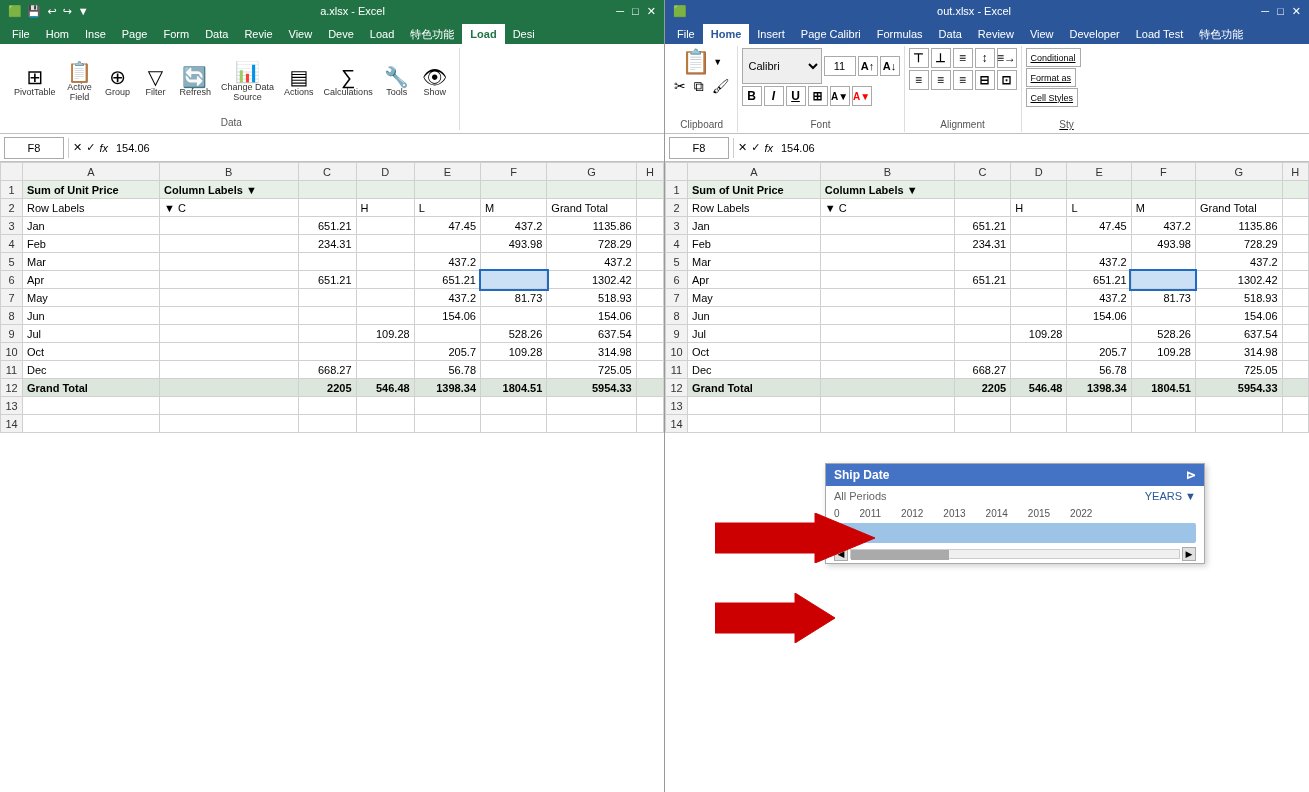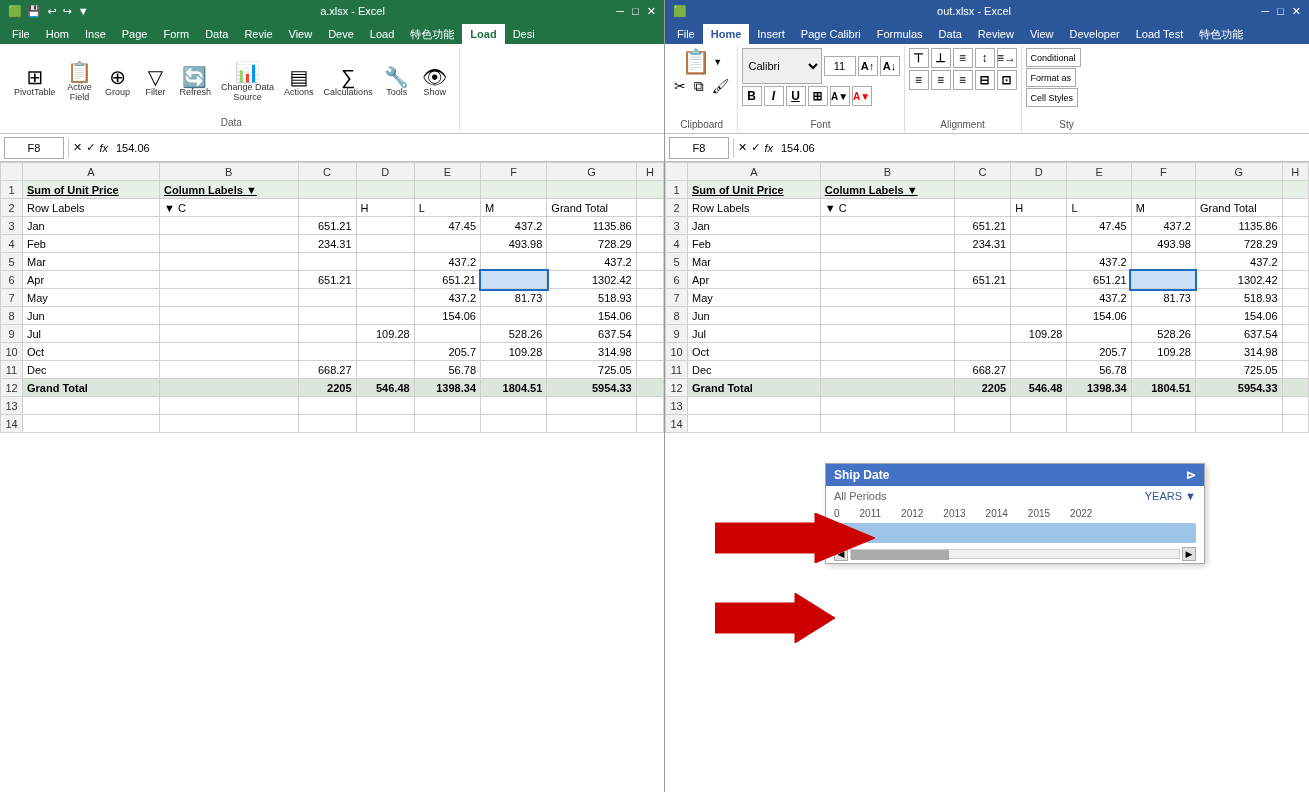--- a/index.html
+++ b/index.html
@@ -29,21 +29,21 @@
     
     .formula-bar { height: 28px; background: #fff; border-bottom: 1px solid #c0c0c0; display: flex; align-items: center; padding: 0 4px; gap: 4px; }
     .cell-ref-box { width: 60px; height: 22px; border: 1px solid #aaa; padding: 0 4px; font-size: 11px; text-align: center; }
     .formula-bar-sep { width: 1px; height: 20px; background: #ccc; }
     .formula-input { flex: 1; height: 22px; border: none; padding: 0 4px; font-size: 11px; outline: none; }
     table.sheet { border-collapse: collapse; width: 100%; }
     table.sheet th, table.sheet td { border: 1px solid #d0d0d0; padding: 1px 4px; font-size: 11px; white-space: nowrap; height: 18px; }
     table.sheet th { background: #f2f2f2; text-align: center; font-weight: normal; color: #333; min-width: 20px; }
     table.sheet td { background: #fff; }
     table.sheet tr:nth-child(1) td { background: #e6f0e6; font-weight: bold; }
-    table.sheet .header-row td { background: #dce6dc; font-weight: bold; text-decoration: underline; }
+    table.sheet .header-row td { background: #dce6dc; font-weight: bold; }
     table.sheet .grand-total td { background: #dce6dc; font-weight: bold; }
     .row-num { background: #f2f2f2 !important; text-align: center; color: #555; width: 22px; font-size: 10px; }
     .col-header { background: #f2f2f2 !important; text-align: center; font-weight: normal; }
 
     
     .right-ribbon-tabs { height: 22px; background: #2b579a; display: flex; align-items: flex-end; padding-left: 4px; }
     .right-ribbon-tab { padding: 2px 8px; font-size: 11px; color: #fff; cursor: pointer; height: 20px; display: flex; align-items: center; }
     .right-ribbon-tab.active { background: #fff; color: #2b579a; font-weight: bold; }
 
     .right-ribbon-body { height: 90px; background: #fff; border-bottom: 1px solid #c0c0c0; display: flex; align-items: flex-start; padding: 2px; gap: 0; overflow: hidden; }
@@ -447,21 +447,21 @@
           <button class="small-btn">≡</button>
           <button class="small-btn">≡</button>
           <button class="small-btn">⊟</button>
           <button class="small-btn">⊡</button>
         </div>
       </div>
       <div class="right-ribbon-group-label">Alignment</div>
     </div>
 
 
-    <div class="right-ribbon-group" style="min-width:90px;border-right:none;">
+    <div class="right-ribbon-group" style="min-width:90px;border-right:none;text-decoration:underline;">
       <div class="right-ribbon-group-items" style="flex-direction:column;gap:1px;align-items:flex-start;">
         <button class="cond-btn">Conditional</button>
         <button class="cond-btn">Format as</button>
         <button class="cond-btn">Cell Styles</button>
       </div>
       <div class="right-ribbon-group-label">Sty</div>
     </div>
   </div>
 
   <div class="formula-bar">

